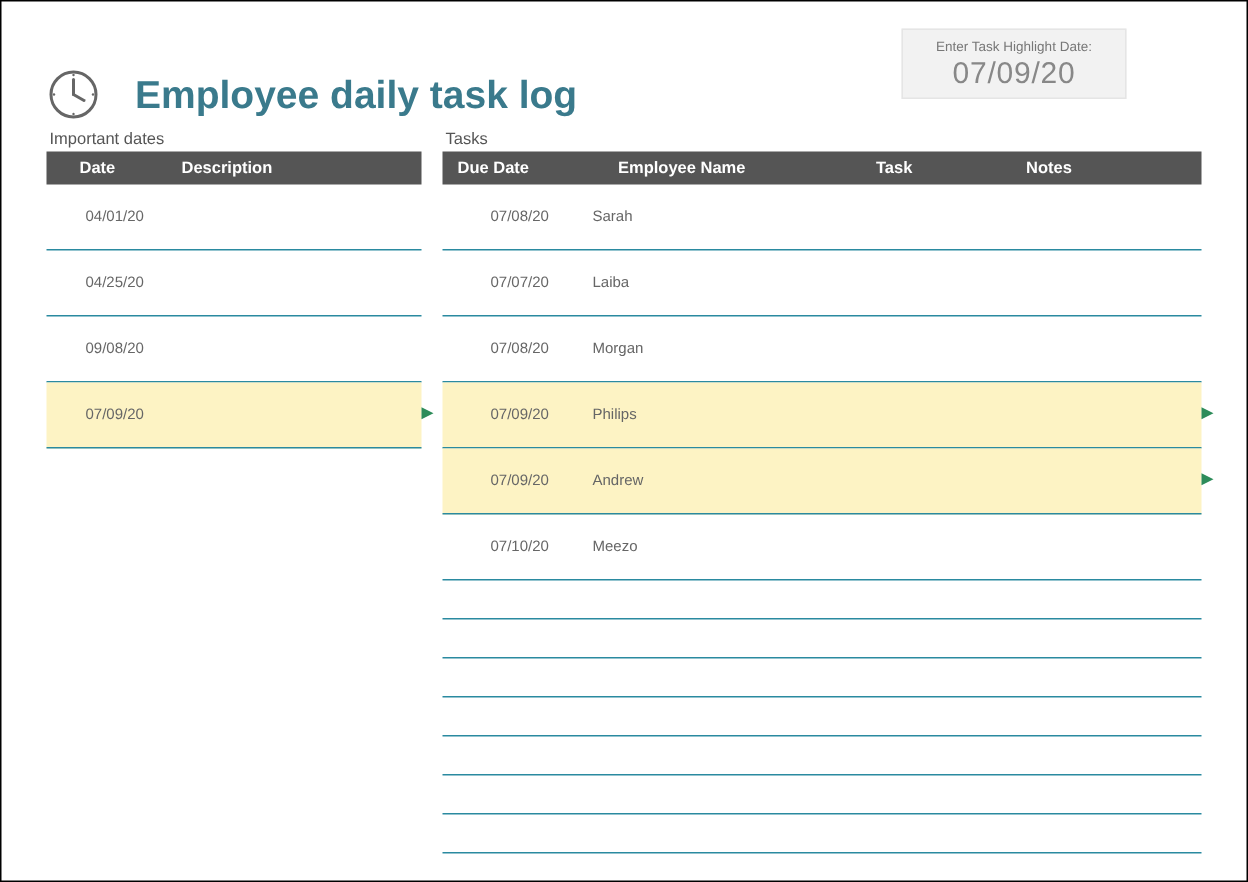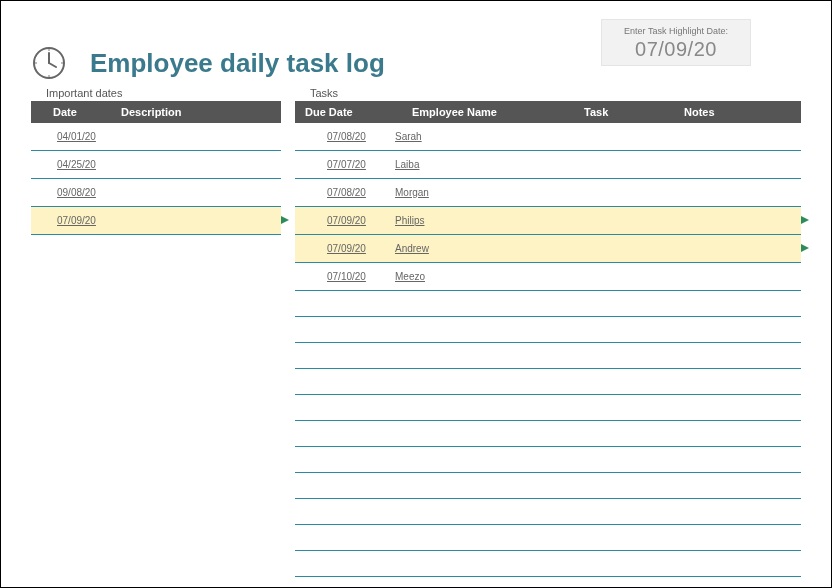--- a/index.html
+++ b/index.html
@@ -7,29 +7,29 @@
     .header-row { display: flex; align-items: flex-start; margin-bottom: 6px; }
     .title-wrap { display: flex; align-items: center; gap: 23px; padding-top: 26px; }
     .clock-svg { flex: 0 0 auto; }
     .title-text { font-size: 26px; font-weight: 600; color: #3a7a8c; }
     .date-box { margin-left: auto; margin-right: 50px; background: #f2f2f2; border: 1px solid #e5e5e5; width: 150px; text-align: center; padding: 6px 0 4px; }
     .date-box-label { font-size: 9px; color: #777; margin-bottom: 2px; }
     .date-box-value { font-size: 20px; font-weight: 400; color: #888; letter-spacing: 0.5px; }
     .columns { display: flex; gap: 14px; margin-top: 4px; }
     .col-left { width: 250px; flex: 0 0 auto; }
     .col-right { flex: 1 1 auto; }
-    .section-label { font-size: 11px; color: #555; margin-bottom: 2px; padding-left: 2px; margin-left: 13px; }
+    .section-label { font-size: 11px; color: #555; margin-bottom: 2px; padding-left: 2px; }
     .thead { background: #555; color: #fff; font-size: 11px; font-weight: 600; display: flex; height: 22px; align-items: center; }
     .thead.left .th1 { width: 90px; padding-left: 22px; }
     .thead.left .th2 { flex: 1; }
     .thead.right .th1 { width: 117px; padding-left: 10px; }
     .thead.right .th2 { width: 160px; }
     .thead.right .th3 { width: 100px; margin-left: 12px; }
     .thead.right .th4 { flex: 1; }
-    .row { display: flex; height: 28px; align-items: center; font-size: 10px; color: #666; border-bottom: 1px solid #2a8aa0; position: relative; text-decoration: underline; }
+    .row { display: flex; height: 44px; align-items: center; font-size: 10px; color: #666; border-bottom: 1px solid #2a8aa0; position: relative; }
     .row.highlight { background: #fdf3c4; }
     .row.left .c1 { width: 90px; padding-left: 26px; }
     .row.left .c2 { flex: 1; }
     .row.right .c1 { width: 100px; padding-left: 32px; }
     .row.right .c2 { width: 160px; }
     .row.right .c3 { width: 100px; }
     .row.right .c4 { flex: 1; }
     .row .flag { position: absolute; right: -10px; top: 50%; transform: translateY(-50%); }
     .empty-row { height: 26px; border-bottom: 1px solid #2a8aa0; }
   </style>

